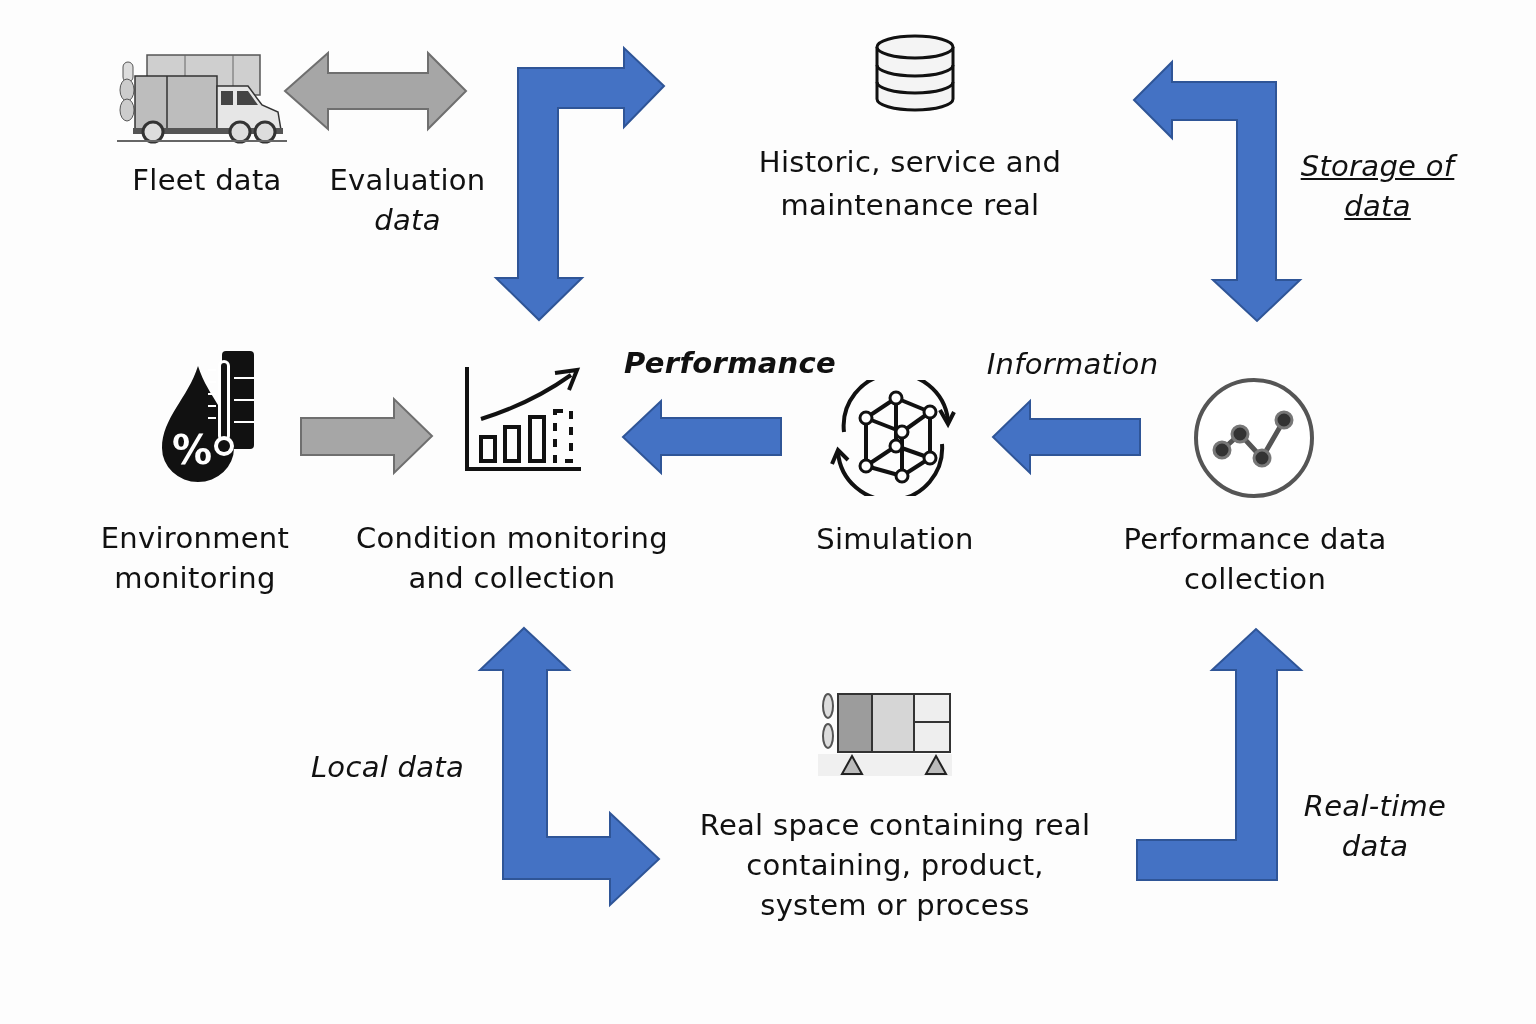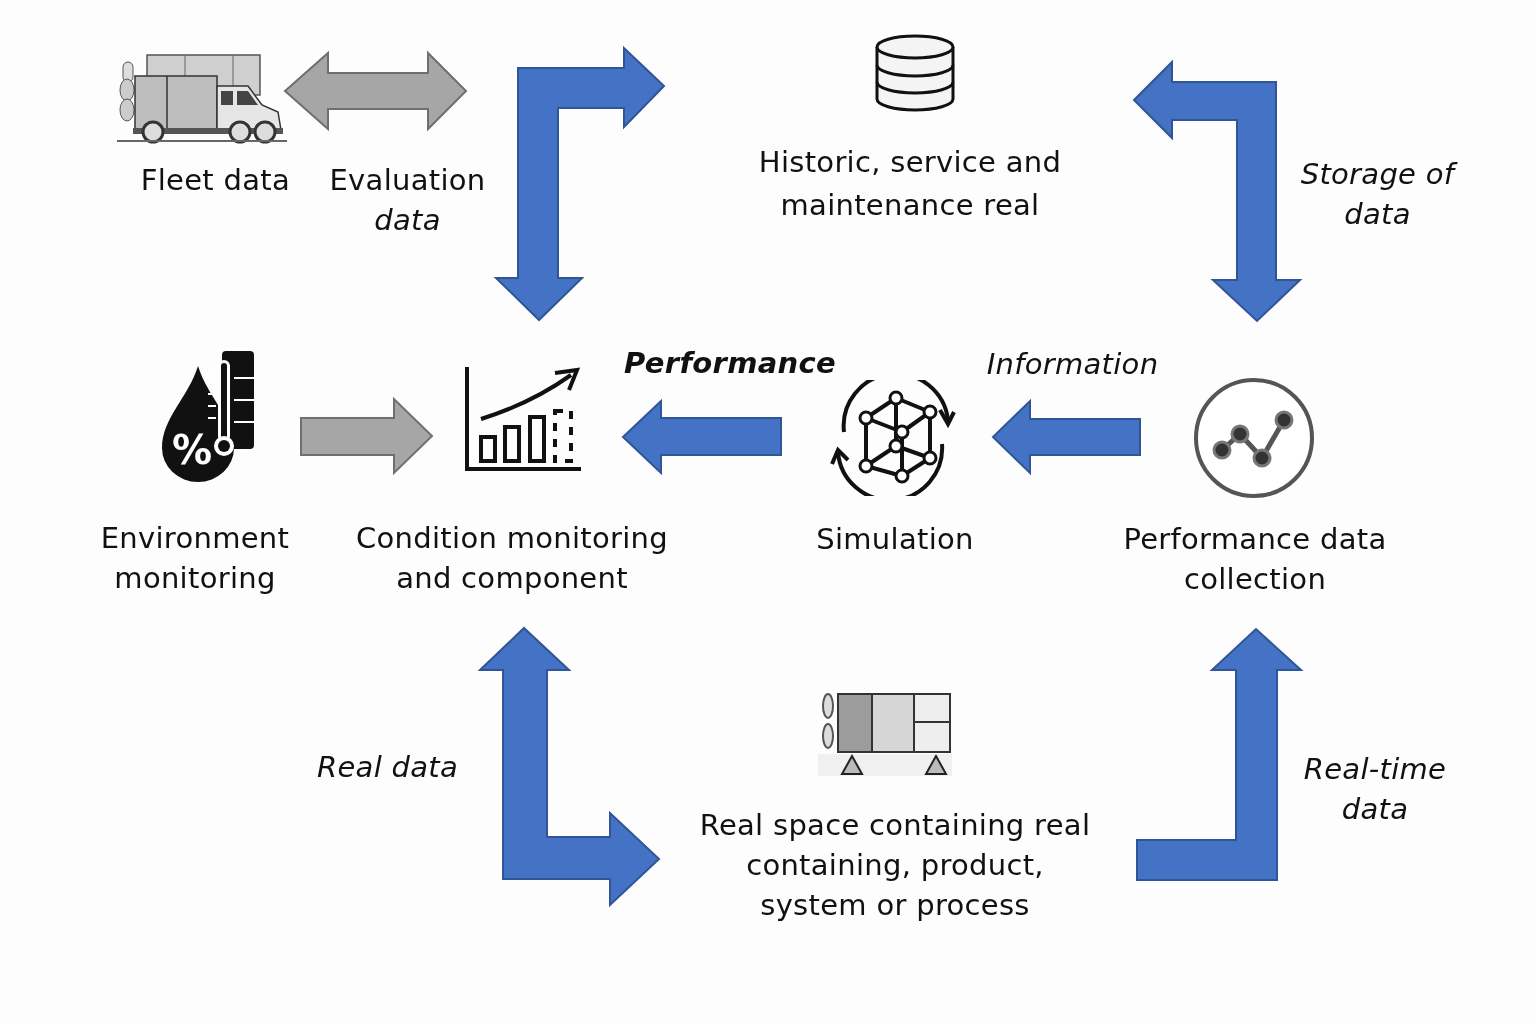--- a/index.html
+++ b/index.html
@@ -143,61 +143,61 @@
   <ellipse cx="10" cy="46" rx="5" ry="12" fill="#ddd" stroke="#555" stroke-width="2"></ellipse>
   <rect x="20" y="4" width="112" height="58" fill="#eee" stroke="#333" stroke-width="2"></rect>
   <rect x="20" y="4" width="34" height="58" fill="#9c9c9c" stroke="#333" stroke-width="2"></rect>
   <rect x="54" y="4" width="42" height="58" fill="#d6d6d6" stroke="#333" stroke-width="2"></rect>
   <line x1="96" y1="32" x2="132" y2="32" stroke="#333" stroke-width="2"></line>
   <rect x="0" y="64" width="134" height="22" fill="#f0f0f0"></rect>
   <polygon points="34,66 44,84 24,84" fill="#bbb" stroke="#222" stroke-width="2"></polygon>
   <polygon points="118,66 128,84 108,84" fill="#bbb" stroke="#222" stroke-width="2"></polygon>
 </svg>
 
-<div class="lbl" style="left:100px;top:160px;width:190px;text-align:right;">Fleet data</div>
+<div class="lbl" style="left:112px;top:160px;width:190px;">Fleet data</div>
 
 <div class="lbl" style="left:310px;top:160px;width:195px;">
   <div>Evaluation</div>
   <div class="it">data</div>
 </div>
 
 <div class="lbl" style="left:720px;top:141px;width:380px;line-height:43px;">
   <div>Historic, service and</div>
   <div>maintenance real</div>
 </div>
 
-<div class="lbl it" style="left:1290px;top:154px;width:175px;">
+<div class="lbl it" style="left:1290px;top:146px;width:175px;text-decoration:underline;">
   <div>Storage of</div>
   <div>data</div>
 </div>
 
 <div class="lbl it" style="left:620px;top:343px;width:220px;font-weight:bold;">Performance</div>
 <div class="lbl it" style="left:970px;top:344px;width:205px;">Information</div>
 
 <div class="lbl" style="left:80px;top:518px;width:230px;">
   <div>Environment</div>
   <div>monitoring</div>
 </div>
 
 <div class="lbl" style="left:332px;top:518px;width:360px;">
   <div>Condition monitoring</div>
-  <div>and component</div>
+  <div>and collection</div>
 </div>
 
 <div class="lbl" style="left:790px;top:519px;width:210px;">Simulation</div>
 
 <div class="lbl" style="left:1100px;top:519px;width:310px;">
   <div>Performance data</div>
   <div>collection</div>
 </div>
 
-<div class="lbl it" style="left:295px;top:747px;width:185px;">Real data</div>
+<div class="lbl it" style="left:295px;top:747px;width:185px;">Local data</div>
 
 <div class="lbl" style="left:690px;top:805px;width:410px;">
   <div>Real space containing real</div>
   <div>containing, product,</div>
   <div>system or process</div>
 </div>
 
-<div class="lbl it" style="left:1290px;top:749px;width:170px;">
+<div class="lbl it" style="left:1290px;top:786px;width:170px;">
   <div>Real-time</div>
   <div>data</div>
 </div>
 
 </body></html>

